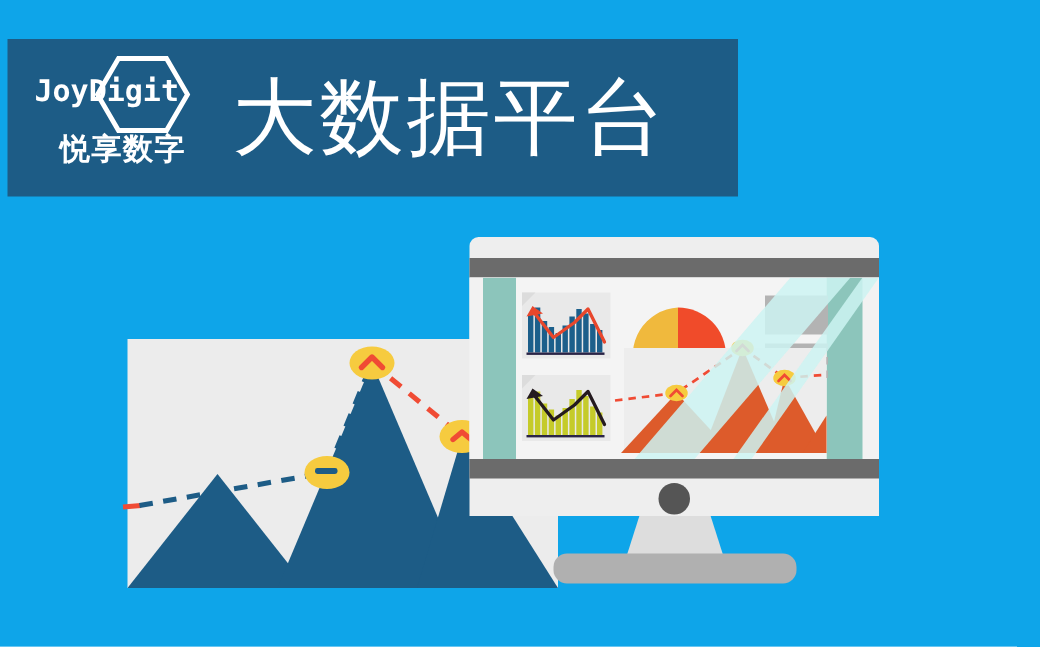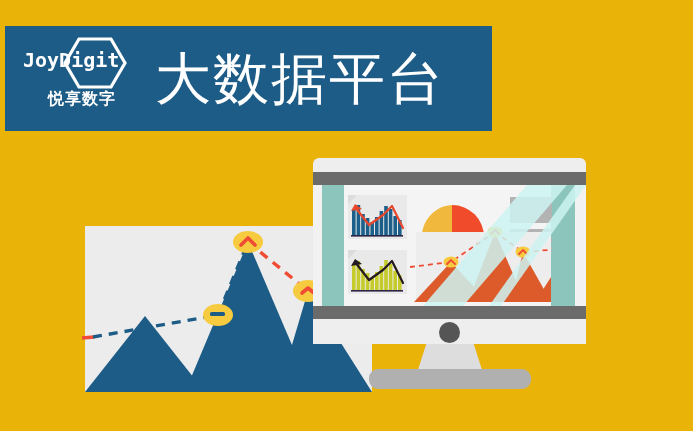--- a/index.html
+++ b/index.html
@@ -9,21 +9,21 @@
   body {
     width: 693px;
     height: 431px;
     overflow: hidden;
     font-family: "Liberation Sans", sans-serif;
   }
   #stage {
     position: relative;
     width: 693px;
     height: 431px;
-    background: #eab308;
+    background: #0ea5e9;
     overflow: hidden;
   }
 
   
   #header-banner {
     position: absolute;
     left: 5px;
     top: 26px;
     width: 487px;
     height: 105px;
@@ -61,21 +61,21 @@
   }
   #logo-sub {
     position: absolute;
     left: 4px;
     top: 58px;
     width: 122px;
     text-align: center;
     color: #ffffff;
     font-family: "DejaVu Sans", sans-serif;
     font-weight: bold;
-    font-size: 16px;
+    font-size: 20px;
     line-height: 24px;
     letter-spacing: 1px;
     white-space: nowrap;
   }
   #banner-title {
     color: #ffffff;
     font-family: "DejaVu Sans", sans-serif;
     font-weight: normal;
     font-size: 56px;
     line-height: 60px;

